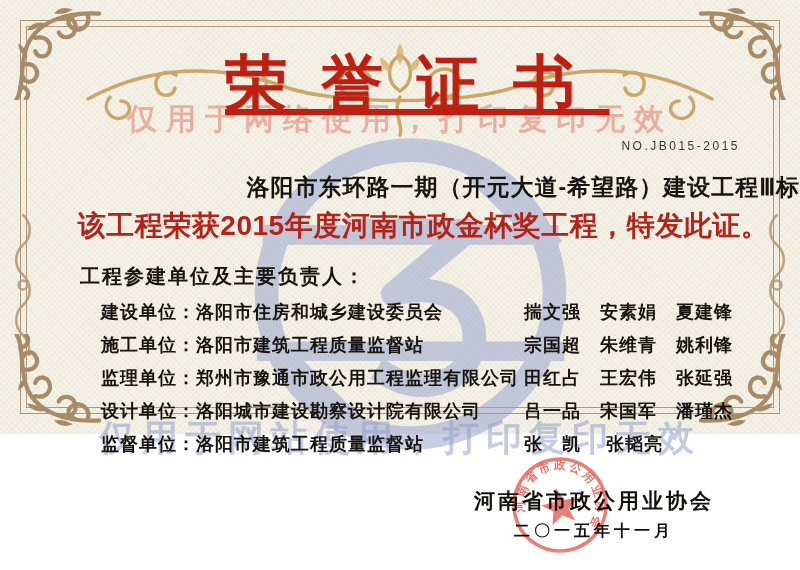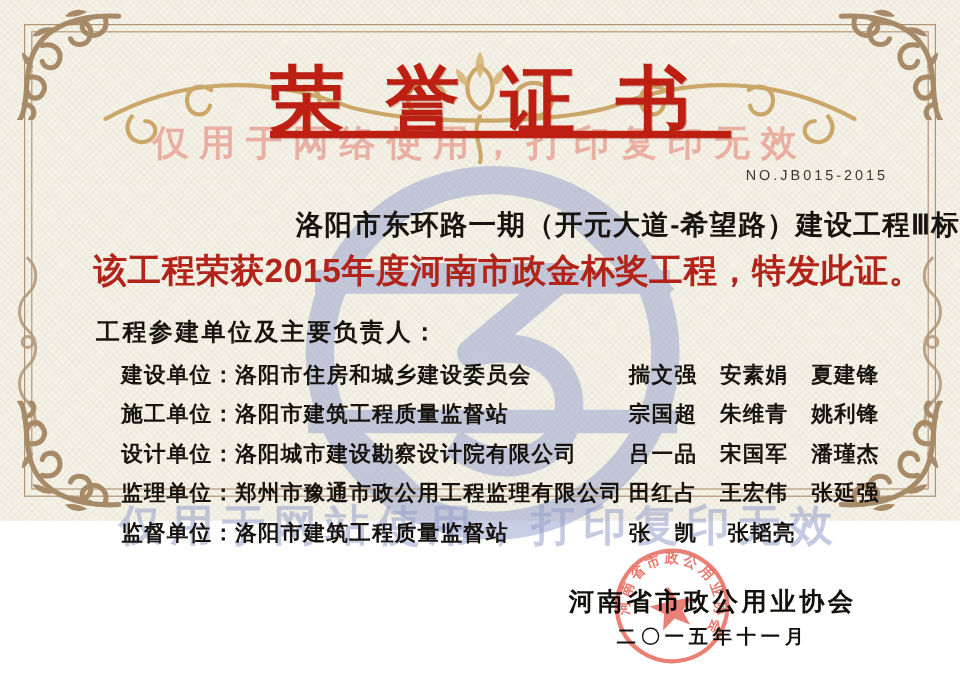--- a/index.html
+++ b/index.html
@@ -188,26 +188,26 @@
   <div class="rows">
     <div class="row">
       <span class="left"><span>建设单位：</span><span>洛阳市住房和城乡建设委员会</span></span>
       <span class="names">揣文强　安素娟　夏建锋</span>
     </div>
     <div class="row">
       <span class="left"><span>施工单位：</span><span>洛阳市建筑工程质量监督站</span></span>
       <span class="names">宗国超　朱维青　姚利锋</span>
     </div>
     <div class="row">
+      <span class="left"><span>监理单位：</span><span>郑州市豫通市政公用工程监理有限公司</span></span>
+      <span class="names">田红占　王宏伟　张延强</span>
+    </div>
+    <div class="row">
       <span class="left"><span>设计单位：</span><span>洛阳城市建设勘察设计院有限公司</span></span>
       <span class="names">吕一品　宋国军　潘瑾杰</span>
-    </div>
-    <div class="row">
-      <span class="left"><span>监理单位：</span><span>郑州市豫通市政公用工程监理有限公司</span></span>
-      <span class="names">田红占　王宏伟　张延强</span>
     </div>
     <div class="row">
       <span class="left"><span>监督单位：</span><span>洛阳市建筑工程质量监督站</span></span>
       <span class="names">张　凯　 张韬亮</span>
     </div>
   </div>
 
   <div class="wm wm-bottom">仅用于网站使用，打印复印无效</div>
 
   <div class="issuer-block">

